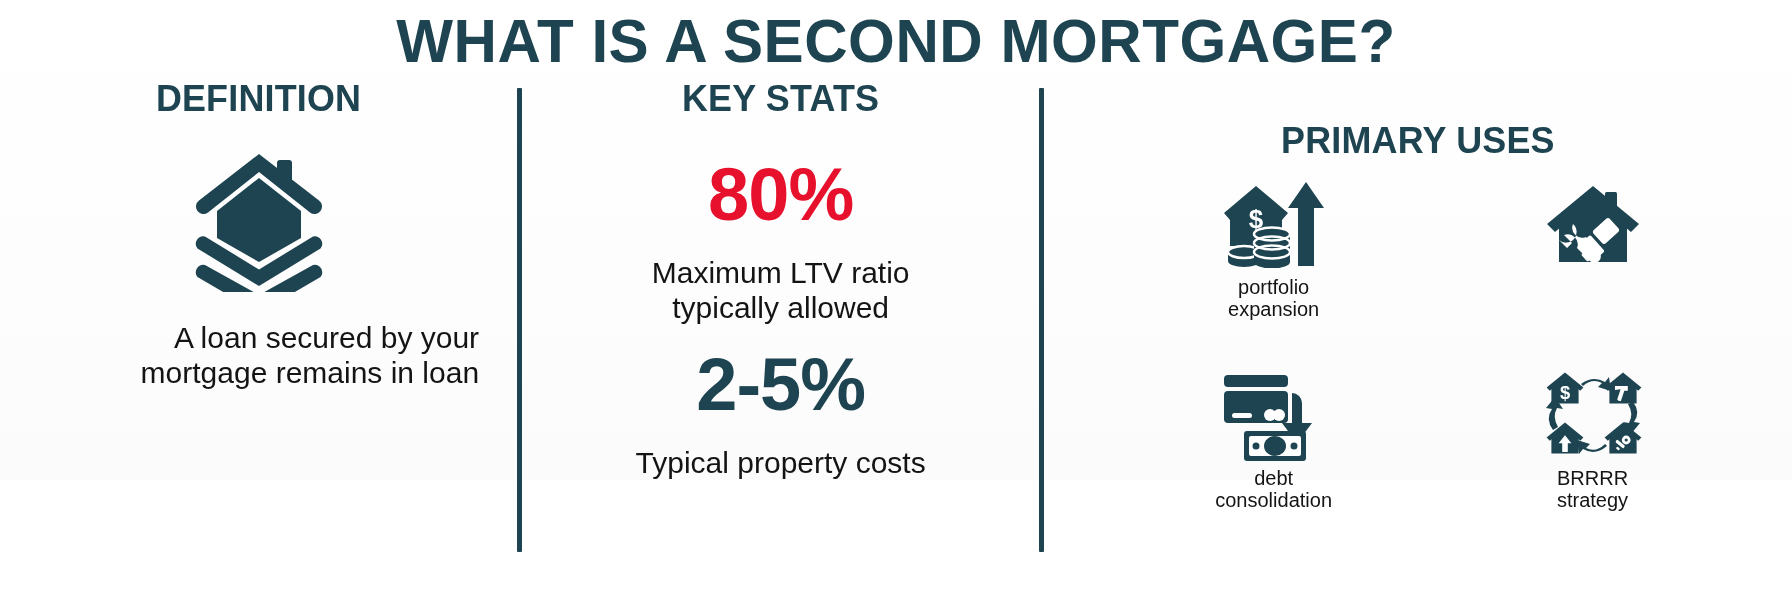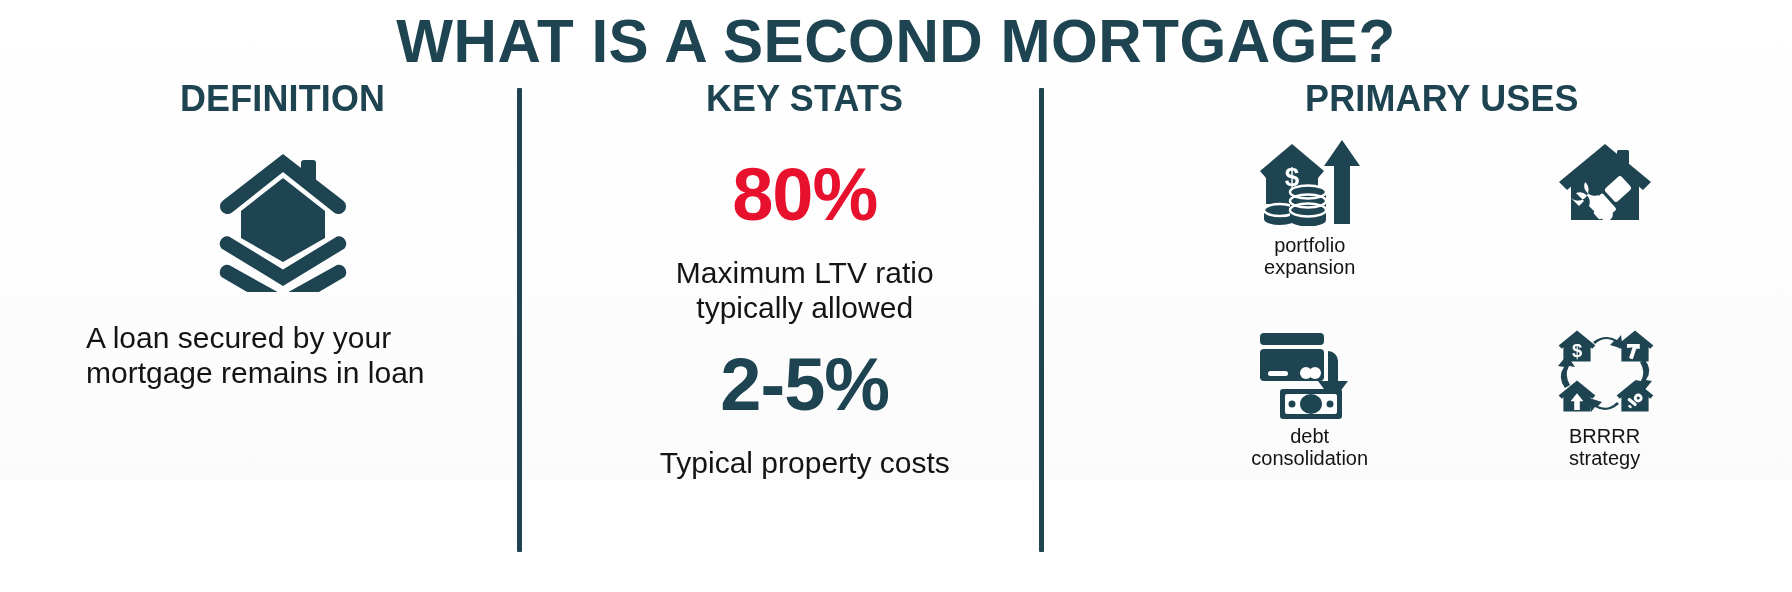--- a/index.html
+++ b/index.html
@@ -41,25 +41,24 @@
     display: flex;
     flex-direction: row;
     width: 1792px;
     height: 492px;
     position: relative;
     box-sizing: border-box;
   }
   .col {
     position: relative;
     box-sizing: border-box;
-    padding-left: 48px;
   }
   .col-definition { width: 520px; }
   .col-stats      { width: 520px; }
-  .col-uses       { width: 752px; }
+  .col-uses       { width: 752px; margin-top: 42px; }
 
   .divider {
     width: 5px;
     background: #1d4450;
     margin-top: 16px;
     margin-bottom: 12px;
     flex: 0 0 auto;
     border-radius: 1px;
   }
 
@@ -75,21 +74,21 @@
 
   
   .def-icon-wrap {
     display: flex;
     justify-content: center;
     align-items: center;
     margin-top: 24px;
     height: 150px;
   }
   .def-text {
-    text-align: left;
+    text-align: right;
     font-size: 30px;
     line-height: 1.18;
     color: #141414;
     margin-top: 26px;
     padding: 0 38px;
     font-weight: normal;
   }
 
   
   .stat-block { text-align: center; }

